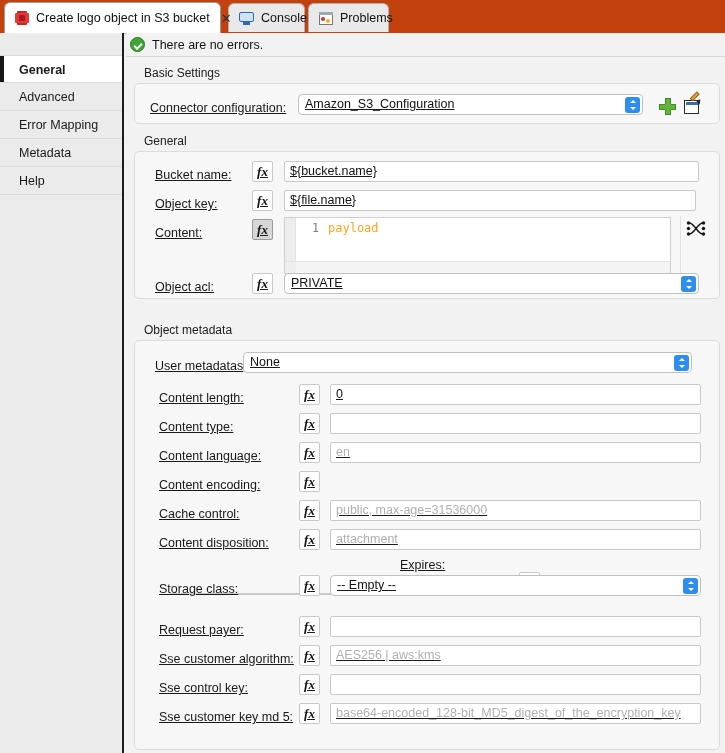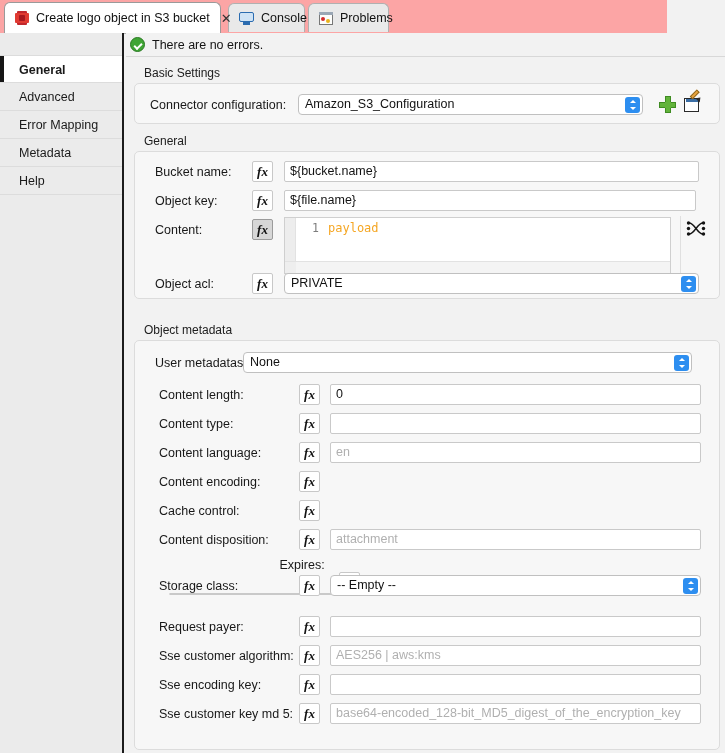--- a/index.html
+++ b/index.html
@@ -9,22 +9,22 @@
     background: #ffffff;
     font-family: "Liberation Sans", sans-serif;
     font-size: 12px;
     color: #1a1a1a;
     -webkit-font-smoothing: antialiased;
   }
   #app { position: relative; width: 725px; height: 753px; background:#f2f2f2; }
 
   
   .tabbar {
-    position: absolute; left:0; top:0; width:667px; height:33px;
-    background: #fca5a5;
+    position: absolute; left:0; top:0; width:725px; height:33px;
+    background: #c2410c;
     border-bottom: 1px solid #b4b4b4;
   }
   .tab {
     position: absolute; top: 3px; height: 29px;
     display:flex; align-items:center; gap:7px;
     padding: 0 12px 0 10px;
     border: 1px solid #b0b0b0;
     border-bottom: none;
     border-radius: 6px 6px 0 0;
     background: #f7f7f7;
@@ -103,21 +103,21 @@
   .grp { position:absolute; }
   .grp-title { font-size:12px; color:#202020; margin-bottom:3px; padding-left:10px; }
   .grp-body {
     background:#f7f7f7;
     border:1px solid #dcdcdc;
     border-radius:5px;
     box-sizing:border-box;
     position:relative;
   }
 
-  .row { position:absolute; display:flex; align-items:center; height:21px; }
+  .row { position:absolute; display:flex; align-items:flex-end; height:21px;text-decoration:underline; }
   .lbl { font-size:12.5px; color:#181818; white-space:nowrap; }
 
   .fx {
     width:21px; height:21px; box-sizing:border-box;
     border:1px solid #c8c8c8; background:#ffffff;
     border-radius:2px;
     font-family:"Liberation Serif", serif;
     font-style: italic; font-weight:bold;
     font-size:13px; color:#111;
     display:flex; align-items:center; justify-content:center;
@@ -351,20 +351,21 @@
               <span class="fx">fx</span>
               <span class="txt ph" style="width: 371px; margin-left: 10px;">en</span>
             </div>
             <div class="row" style="left: 24px; top: 130px;">
               <span class="lbl" style="width: 140px;">Content encoding:</span>
               <span class="fx">fx</span>
             </div>
             <div class="row" style="left: 24px; top: 159px;">
               <span class="lbl" style="width: 140px;">Cache control:</span>
               <span class="fx">fx</span>
+              <span class="txt ph" style="width: 371px; margin-left: 10px;">public, max-age=31536000</span>
             </div>
             <div class="row" style="left: 24px; top: 188px;">
               <span class="lbl" style="width: 140px;">Content disposition:</span>
               <span class="fx">fx</span>
               <span class="txt ph" style="width: 371px; margin-left: 10px;">attachment</span>
             </div>
             <div class="row" style="left: 24px; top: 217px; flex-direction: column;">
               <span class="lbl" style="width: 140px;">Expires:</span>
               <span class="fx">fx</span>
               <span class="txt" style="width: 371px; margin-left: 10px;"></span>
@@ -378,21 +379,21 @@
               <span class="lbl" style="width: 140px;">Request payer:</span>
               <span class="fx">fx</span>
               <span class="txt" style="width: 371px; margin-left: 10px;"></span>
             </div>
             <div class="row" style="left: 24px; top: 304px;">
               <span class="lbl" style="width: 140px;">Sse customer algorithm:</span>
               <span class="fx">fx</span>
               <span class="txt ph" style="width: 371px; margin-left: 10px;">AES256 | aws:kms</span>
             </div>
             <div class="row" style="left: 24px; top: 333px;">
-              <span class="lbl" style="width: 140px;">Sse encoding key:</span>
+              <span class="lbl" style="width: 140px;">Sse control key:</span>
               <span class="fx">fx</span>
               <span class="txt" style="width: 371px; margin-left: 10px;"></span>
             </div>
             <div class="row" style="left: 24px; top: 362px;">
               <span class="lbl" style="width: 140px;">Sse customer key md 5:</span>
               <span class="fx">fx</span>
               <span class="txt ph" style="width: 371px; margin-left: 10px;">base64-encoded_128-bit_MD5_digest_of_the_encryption_key</span>
             </div>
           </div>
       </div>

